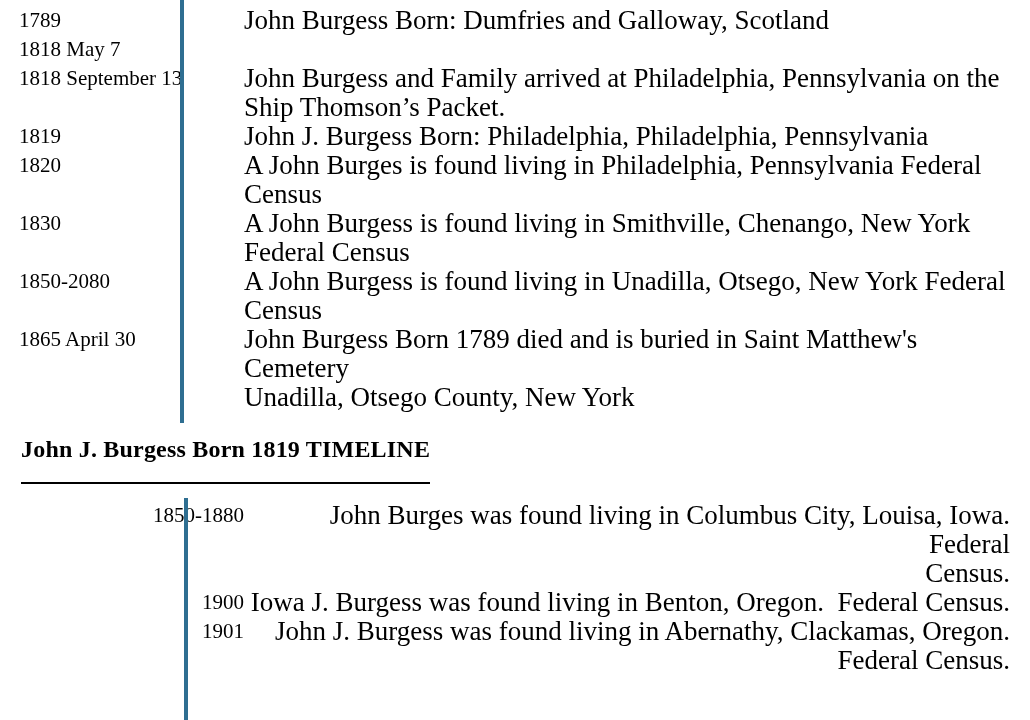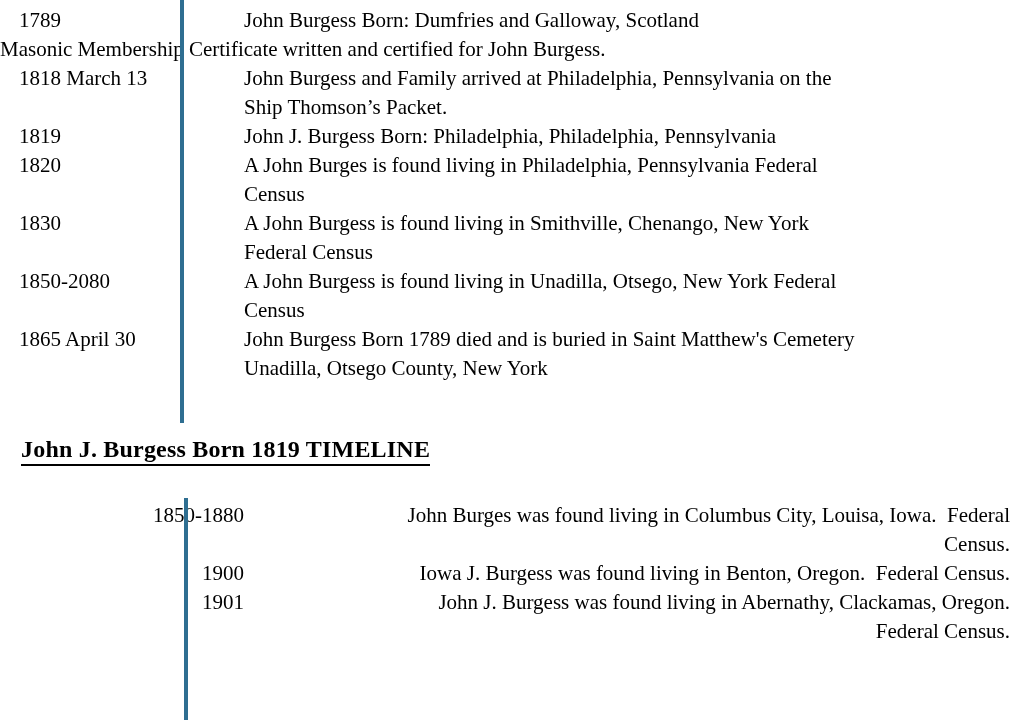--- a/index.html
+++ b/index.html
@@ -25,53 +25,53 @@
 
   .rows { padding-top: 6px; }
   .row { display: flex; align-items: flex-start; }
   .date {
     width: 244px; padding-left: 19px; flex-shrink: 0;
     font-size: 21px; line-height: 29px;
     white-space: pre-wrap;
   }
   .desc {
     width: 766px;
-    font-size: 21px; line-height: 29px;
+    font-size: 27px; line-height: 29px;
     white-space: pre-wrap;
   }
 
   .heading {
     position: absolute; top: 436px; left: 21px;
     font-size: 24px; font-weight: bold;
     line-height: 26px;
     display: inline-block;
     border-bottom: 2px solid #000000;
-    padding-bottom: 2px;
+    padding-bottom: 20px;
     letter-spacing: 0.2px;
   }
 </style>
 </head>
 <body style="background: rgb(255, 255, 255); color: rgb(0, 0, 0);">
 
 <div class="page">
 
   <section class="timeline timeline-1">
     <div class="vline" style="background: rgb(46, 110, 145);"></div>
     <div class="rows">
   <div class="row">
     <div class="date">1789</div>
     <div class="desc">John Burgess Born: Dumfries and Galloway, Scotland</div>
   </div>
 
   <div class="row">
-    <div class="desc">Masonic Membership Certificate written and certified for John Burgess.</div>
+    <div class="date">1818 May 7</div>
   </div>
 
   <div class="row">
-    <div class="date">1818 March 13</div>
+    <div class="date">1818 September 13</div>
     <div class="desc">John Burgess and Family arrived at Philadelphia, Pennsylvania on the
 Ship Thomson’s Packet.</div>
   </div>
 
   <div class="row">
     <div class="date">1819</div>
     <div class="desc">John J. Burgess Born: Philadelphia, Philadelphia, Pennsylvania</div>
   </div>
 
   <div class="row">

